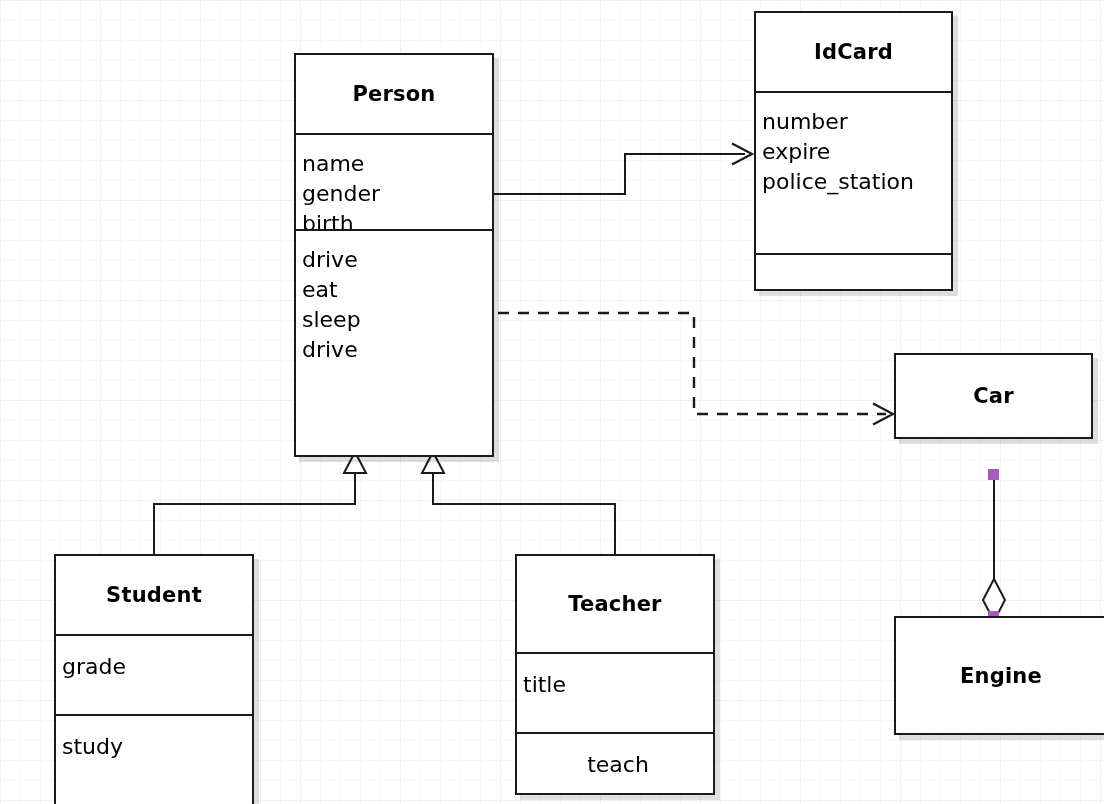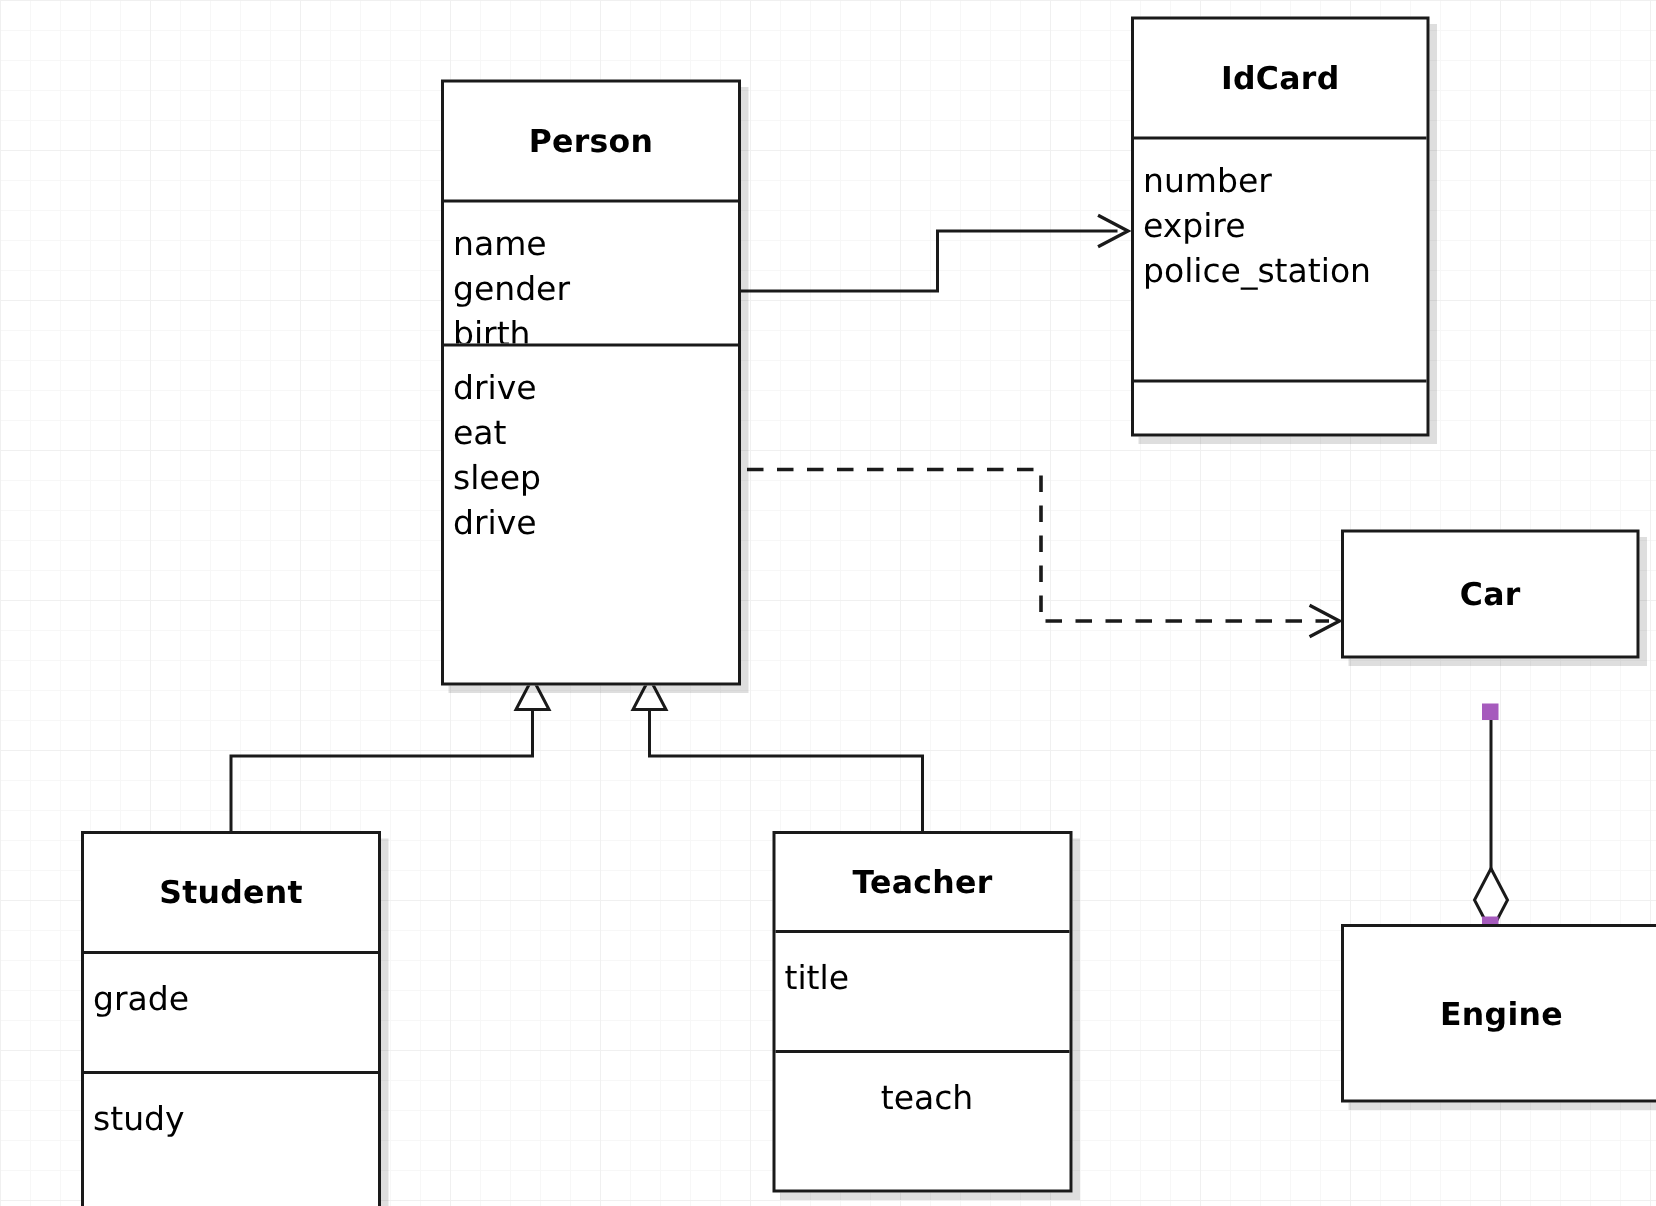--- a/index.html
+++ b/index.html
@@ -168,21 +168,21 @@
     <div class="compartment class-title" style="height:78px;">Student</div>
     <div class="compartment member-single" style="height:80px;">
       <div class="member">grade</div>
     </div>
     <div class="compartment member-single" style="flex:1;">
       <div class="member">study</div>
     </div>
   </div>
 
   <div class="uml-class" style="left:515px; top:554px; width:200px; height:241px;">
-    <div class="compartment class-title" style="height:64px;border-radius:25px;">Teacher</div>
+    <div class="compartment class-title" style="height:96px;border-radius:25px;">Teacher</div>
     <div class="compartment member-single" style="height:80px;">
       <div class="member">title</div>
     </div>
     <div class="compartment member-single" style="flex:1;text-align:center;">
       <div class="member">teach</div>
     </div>
   </div>
 
   <div class="uml-class" style="left:894px; top:353px; width:199px; height:86px;">
     <div class="compartment class-title" style="flex:1;">Car</div>

